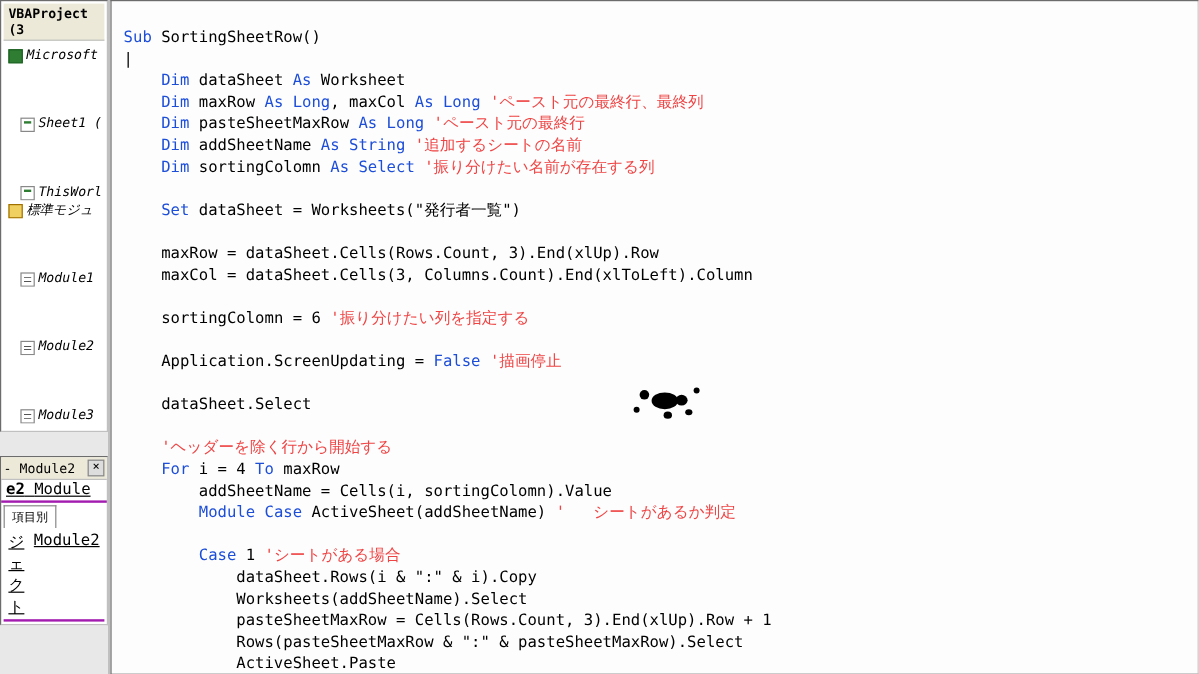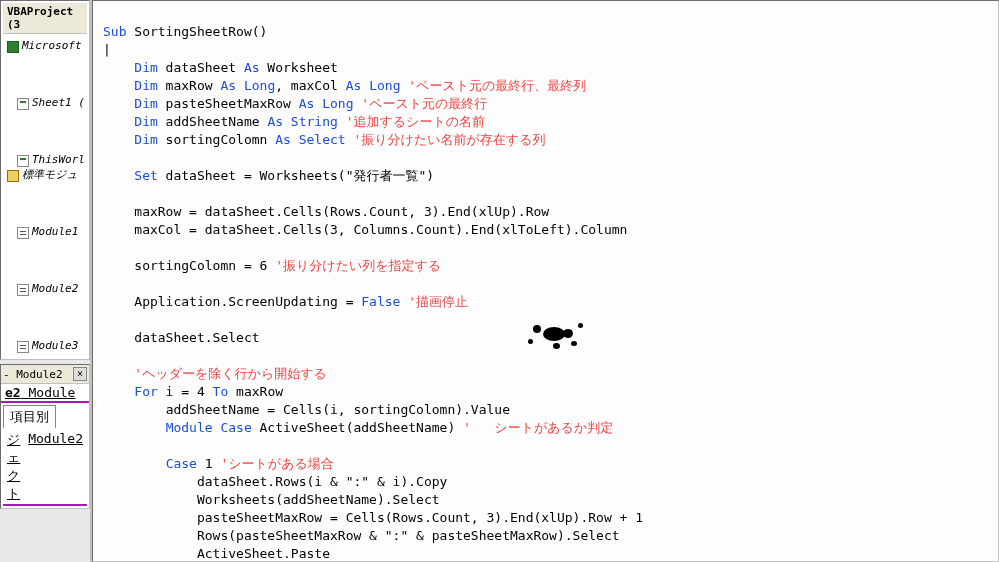--- a/index.html
+++ b/index.html
@@ -11,25 +11,25 @@
   .tree { padding: 4px 2px; font-size: 11px; line-height: 15px; }
   .tree-item { white-space: nowrap; overflow: hidden; display: flex; align-items: flex-end; gap: 3px; padding: 0 2px; cursor: default; font-style: italic; }
   .tree-item.indent1 { padding-left: 12px; margin-top: 42px; }
   .node-icon { display:inline-block; width:12px; height:12px; flex:0 0 12px; }
   .icon-folder { background: #f0d060; border:1px solid #a07000; }
   .icon-excel { background:#2e7d32; border:1px solid #1b5e20; }
   .icon-sheet { background:#fff; border:1px solid #888; position:relative; }
   .icon-sheet::after{content:"";position:absolute;left:2px;right:2px;top:2px;height:2px;background:#2e7d32;}
   .icon-module { background:#fff; border:1px solid #888; position:relative; }
   .icon-module::after{content:"";position:absolute;left:2px;right:2px;top:3px;bottom:3px;background:repeating-linear-gradient(#555 0 1px,transparent 1px 3px);}
-  .props { margin-top: 4px; background:#fff; border:1px inset #c0c0c0; }
+  .props { margin-top: 20px; background:#fff; border:1px inset #c0c0c0; }
   .props-header { display:flex; align-items:center; padding:2px; background:#ece9d8; border-bottom:1px solid #c0c0c0; font-size:11px; }
   .props-header .close { width:14px; height:14px; border:1px solid #888; background:#ddd; text-align:center; line-height:12px; font-size:10px; margin-left:auto; cursor:default; }
   .props-row { display:flex; border-bottom:2px solid #a21caf; padding:1px 4px; font-size:13px;text-decoration:underline; }
-  .props-tab { padding:2px 6px; border:1px solid #888; border-bottom:none; background:#fff; display:inline-block; font-size:13px; }
+  .props-tab { padding:2px 6px; border:1px solid #888; border-bottom:none; background:#fff; display:inline-block; font-size:10px; }
   .props-grid { padding:2px; }
   .code-area { flex:1; background:#fdfdfd; position:relative; overflow:hidden; border:1px inset #c0c0c0; }
   .code-inner { padding:4px 10px 20px 10px; white-space:pre; font-family:"MS Gothic","Consolas",monospace; font-size:13px; line-height:18px; color:#000; position:relative; }
   .kw { color:#1d4ed8; }
   .cm { color:#ef4444; }
   
   .smudge { position:absolute; left:430px; top:318px; width:70px; height:40px; pointer-events:none; }
   .smudge span{position:absolute;background:#000;border-radius:50%;}
 </style>
 </head>

